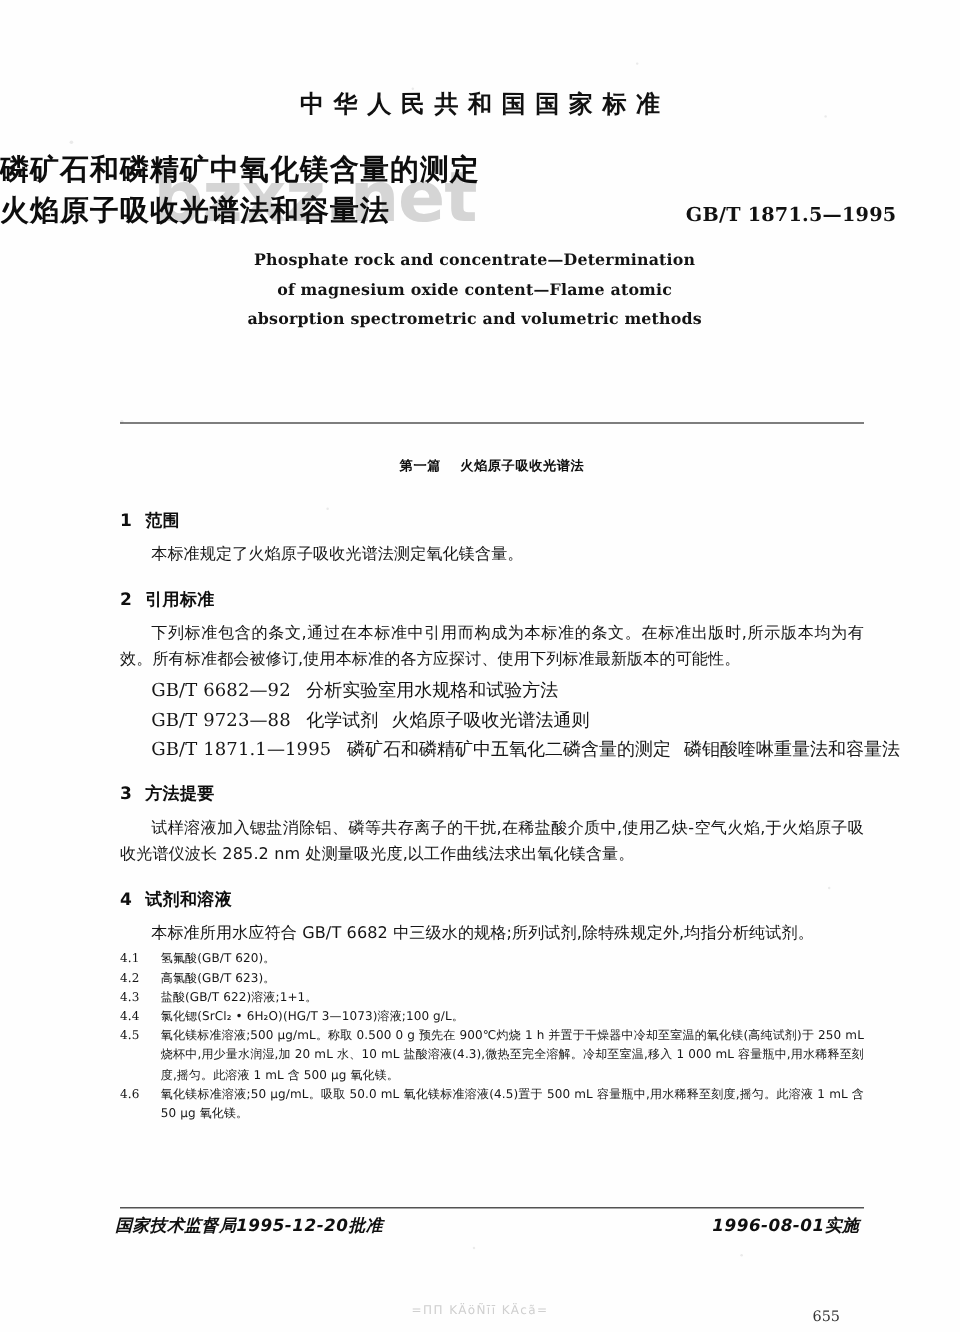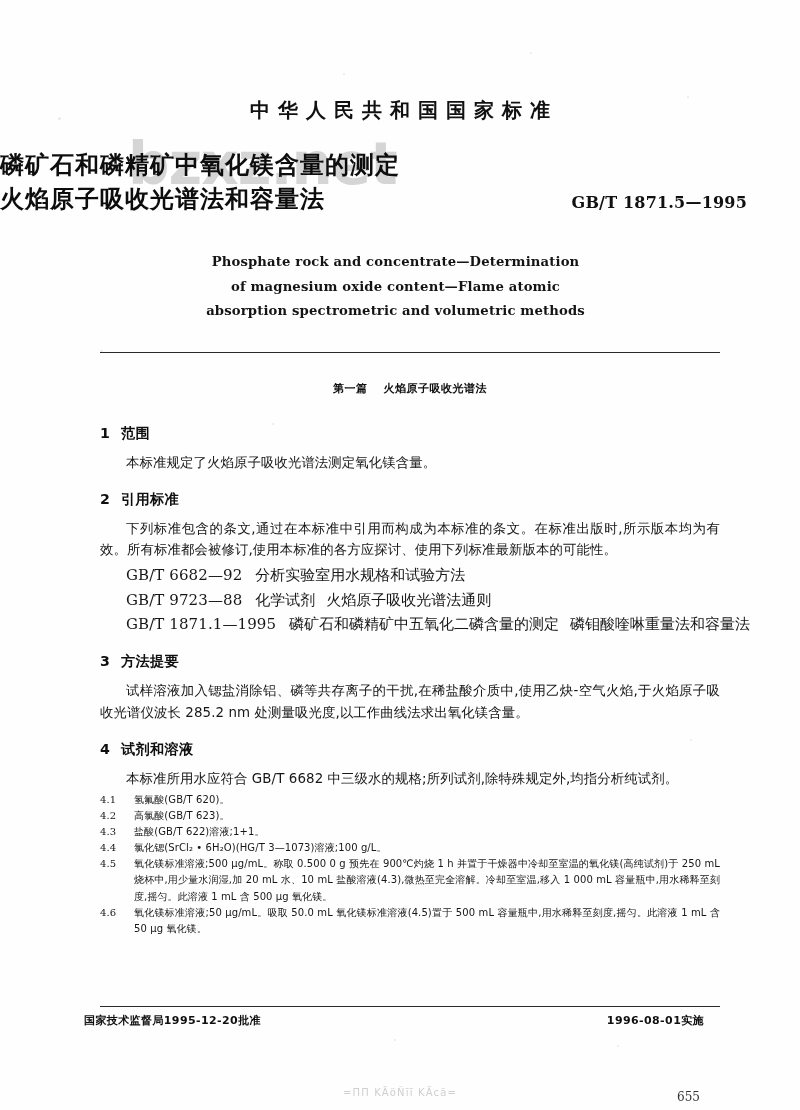--- a/index.html
+++ b/index.html
@@ -66,21 +66,21 @@
     left: 0;
     right: 0;
     top: 0;
     z-index: 3;
   }
   .nat-std {
     text-align: center;
     font-size: 20px;
     font-weight: 700;
     letter-spacing: 8px;
-    padding-top: 97px;
+    padding-top: 73px;
     padding-left: 8px;
     color: #111;
   }
   .title-rows {
     margin-top: 24px;
     position: relative;
   }
   .title-line {
     text-align: left;
     font-size: 24px;
@@ -95,21 +95,21 @@
     right: 53px;
     top: 45px;
     font-family: "DejaVu Serif", "Liberation Serif", serif;
     font-size: 16px;
     font-weight: 700;
     letter-spacing: .2px;
     white-space: nowrap;
     color: #111;
   }
   .en-title {
-    margin-top: 34px;
+    margin-top: 14px;
     text-align: center;
     font-family: "DejaVu Serif", "Liberation Serif", serif;
     font-size: 13.2px;
     font-weight: 700;
     line-height: 1.85;
     letter-spacing: .15px;
     color: #141414;
     padding-right: 9px;
   }
 
@@ -210,31 +210,32 @@
     position: absolute;
     left: 100px;
     width: 620px;
     top: 1006px;
     height: 0;
     border-top: 1.4px solid #2a2a2a;
     z-index: 3;
   }
   .footer {
     position: absolute;
-    left: 84px;
+    left: 96px;
     width: 620px;
     top: 1013px;
     display: flex;
     justify-content: space-between;
     align-items: baseline;
-    font-size: 11px;
+    font-size: 14px;
     font-weight: 700;
     color: #101010;
     letter-spacing: .4px;
     z-index: 3;
+    font-style: italic;
   }
   .page-num {
     position: absolute;
     right: 100px;
     top: 1090px;
     font-size: 12px;
     color: #333;
     font-family: "DejaVu Serif", "Liberation Serif", serif;
     z-index: 3;
   }

